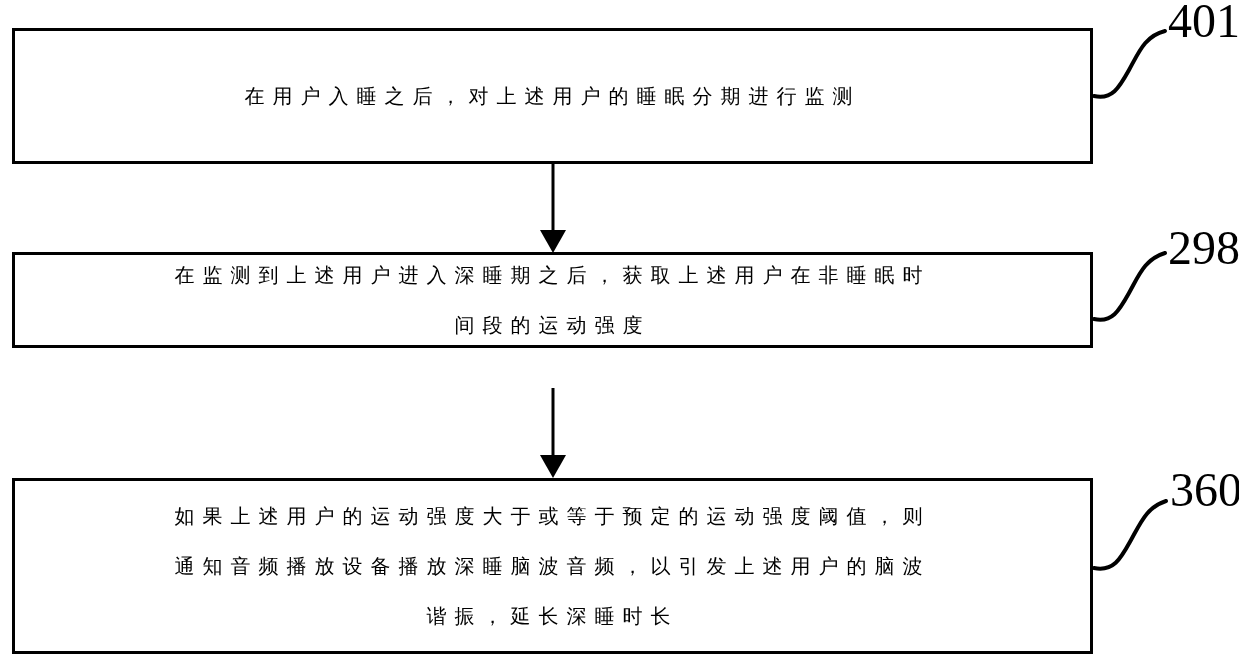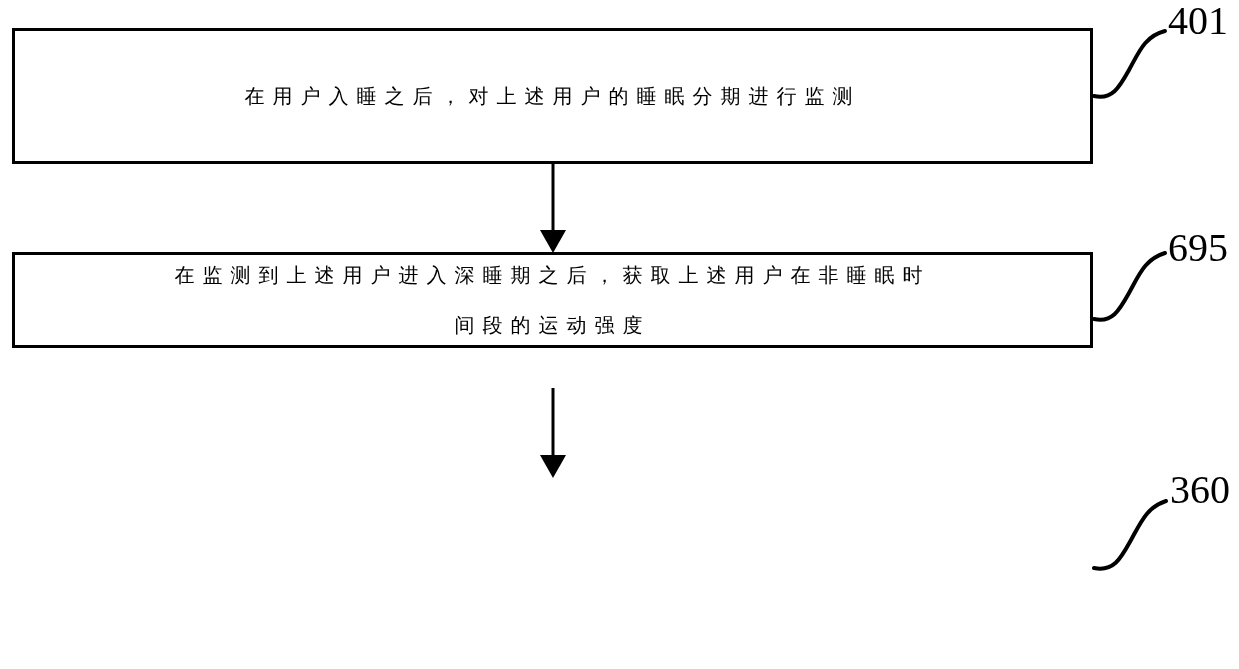--- a/index.html
+++ b/index.html
@@ -41,21 +41,21 @@
   .step-line {
     font-size: 20px;
     line-height: 50px;
     letter-spacing: 8px;
     color: #000000;
     text-align: center;
     white-space: nowrap;
   }
   .ref-label {
     position: absolute;
-    font-size: 40px;
+    font-size: 48px;
     line-height: 38px;
     color: #000000;
     font-family: "Liberation Serif", "DejaVu Serif", serif;
   }
   .ref-1 { left: 1168px; top: 2px; }
   .ref-2 { left: 1168px; top: 229px; }
   .ref-3 { left: 1170px; top: 471px; }
 </style>
 </head>
 <body>
@@ -81,18 +81,23 @@
 
   <div class="step-box box-1">
     <div class="step-line">在用户入睡之后，对上述用户的睡眠分期进行监测</div>
   </div>
 
   <div class="step-box box-2">
     <div class="step-line">在监测到上述用户进入深睡期之后，获取上述用户在非睡眠时</div>
     <div class="step-line">间段的运动强度</div>
   </div>
 
+  <div class="step-box box-3">
+    <div class="step-line">如果上述用户的运动强度大于或等于预定的运动强度阈值，则</div>
+    <div class="step-line">通知音频播放设备播放深睡脑波音频，以引发上述用户的脑波</div>
+    <div class="step-line">谐振，延长深睡时长</div>
+  </div>
 
   <div class="ref-label ref-1">401</div>
-  <div class="ref-label ref-2">695</div>
+  <div class="ref-label ref-2">298</div>
   <div class="ref-label ref-3">360</div>
 
 </div>
 
 </body></html>

